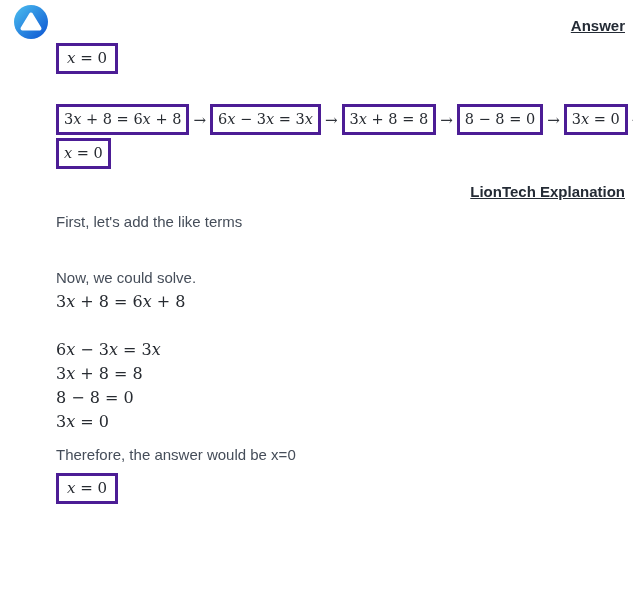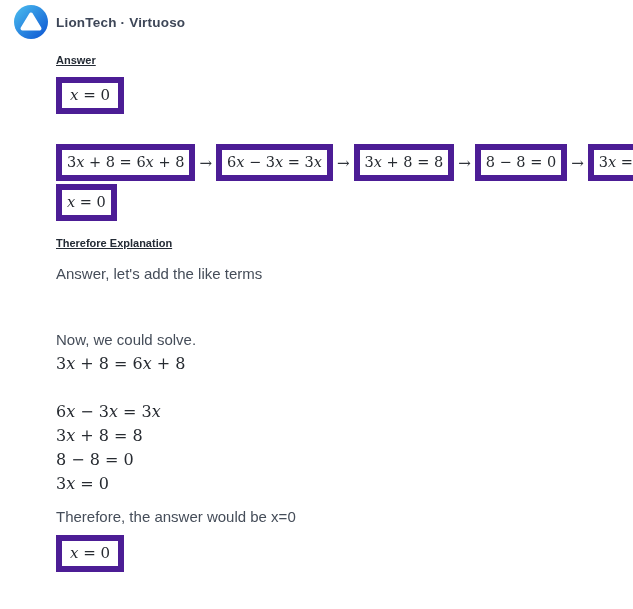--- a/index.html
+++ b/index.html
@@ -32,46 +32,47 @@
   .header-row {
     height: 34px;
     display: flex;
     align-items: center;
     font-size: 13.5px;
     font-weight: 700;
     color: #3d4657;
     letter-spacing: 0.2px;
   }
   .h2 {
-    font-size: 11px;
+    font-size: 15px;
     font-weight: 700;
     color: #242b35;
     text-decoration: underline;
     line-height: 18px;
+    text-align: right;
   }
   .answer-h { margin-top: 12px; }
   .detail-h { margin-top: 13px; line-height: 19px; }
   .ptext {
     font-size: 15px;
     color: #454d59;
     line-height: 24px;
   }
   .intro { margin-top: 9px; }
-  .solve-p { margin-top: 42px; }
+  .solve-p { margin-top: 32px; }
   .conclusion { margin-top: 9px; }
   .mathline {
     font-family: "DejaVu Serif", serif;
     font-size: 16px;
     color: #272b31;
     line-height: 24px;
   }
   .steps-block { margin-top: 24px; }
   .box {
     display: inline-block;
-    border: 6px solid #4c1d95;
+    border: 3px solid #4c1d95;
     background: #ffffff;
     padding: 2px 8px 3px;
     font-family: "DejaVu Serif", serif;
     font-size: 15px;
     color: #272b31;
     line-height: 20px;
     white-space: nowrap;
   }
   .answer-box-wrap { margin-top: 8px; }
   .final-box-wrap { margin-top: 6px; }
@@ -97,21 +98,20 @@
 <body>
 
 <div class="msg">
 
   <div class="avatar">
     <svg viewBox="0 0 34 34">
       <polygon points="17,9.5 25.5,23.5 8.5,23.5" fill="#ffffff" stroke="#ffffff" stroke-width="4" stroke-linejoin="round"></polygon>
     </svg>
   </div>
 
-  <div class="header-row">LionTech · Virtuoso</div>
 
   <div class="h2 answer-h">Answer</div>
 
   <div class="answer-box-wrap">
     <span class="box math"><i>x</i> = 0</span>
   </div>
 
   <div class="chain">
     <span class="box math">3<i>x</i> + 8 = 6<i>x</i> + 8</span>
     <span class="arrow">→</span>
@@ -121,23 +121,23 @@
     <span class="arrow">→</span>
     <span class="box math">8 − 8 = 0</span>
     <span class="arrow">→</span>
     <span class="box math">3<i>x</i> = 0</span>
     <span class="arrow">→</span>
   </div>
   <div class="chain chain2">
     <span class="box math"><i>x</i> = 0</span>
   </div>
 
-  <div class="h2 detail-h">Therefore Explanation</div>
+  <div class="h2 detail-h">LionTech Explanation</div>
 
-  <div class="ptext intro">Answer, let's add the like terms</div>
+  <div class="ptext intro">First, let's add the like terms</div>
 
 
   <div class="ptext solve-p">Now, we could solve.</div>
   <div class="mathline math">3<i>x</i> + 8 = 6<i>x</i> + 8</div>
 
   <div class="steps-block">
     <div class="mathline math">6<i>x</i> − 3<i>x</i> = 3<i>x</i></div>
     <div class="mathline math">3<i>x</i> + 8 = 8</div>
     <div class="mathline math">8 − 8 = 0</div>
     <div class="mathline math">3<i>x</i> = 0</div>

